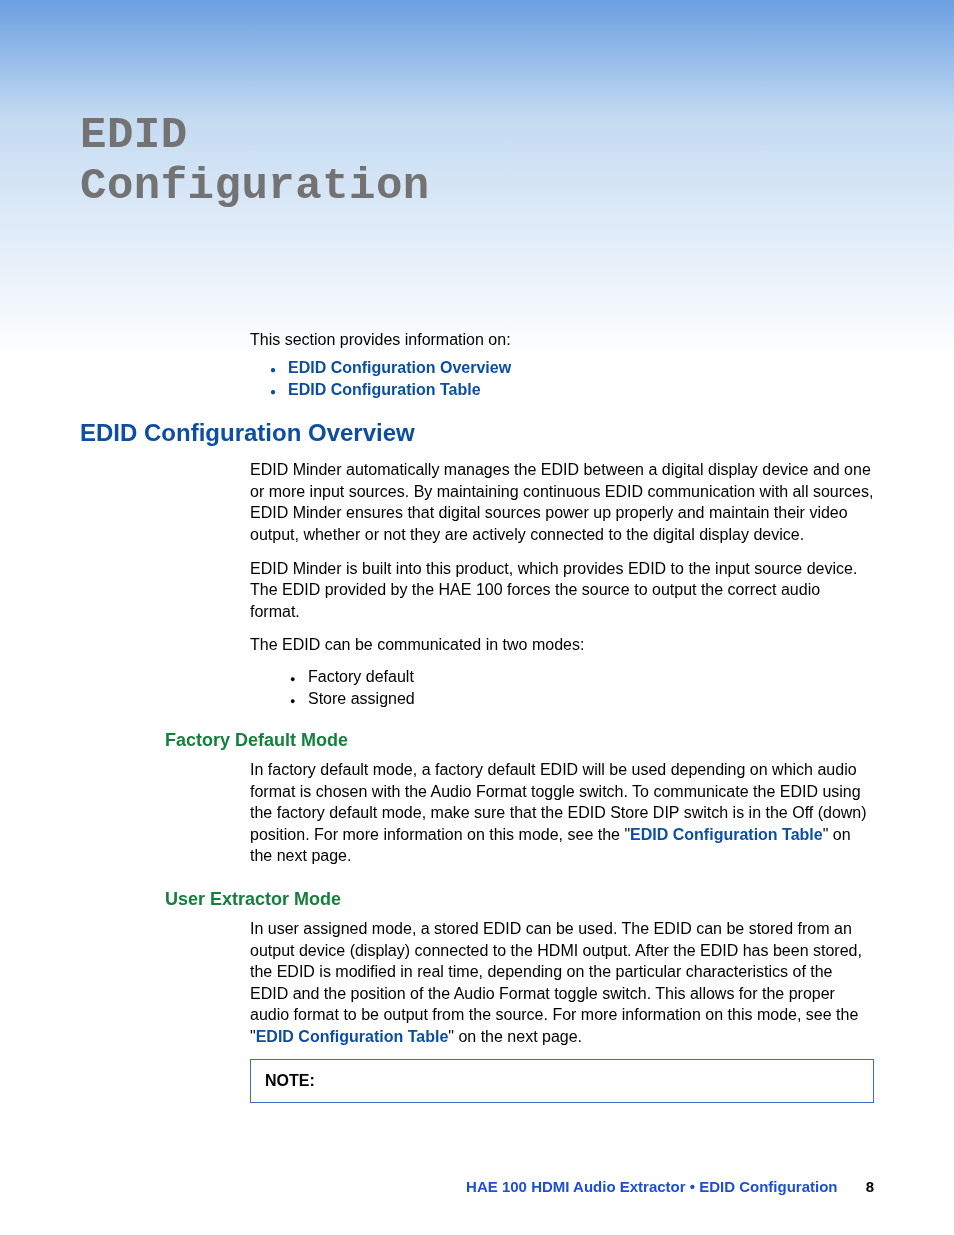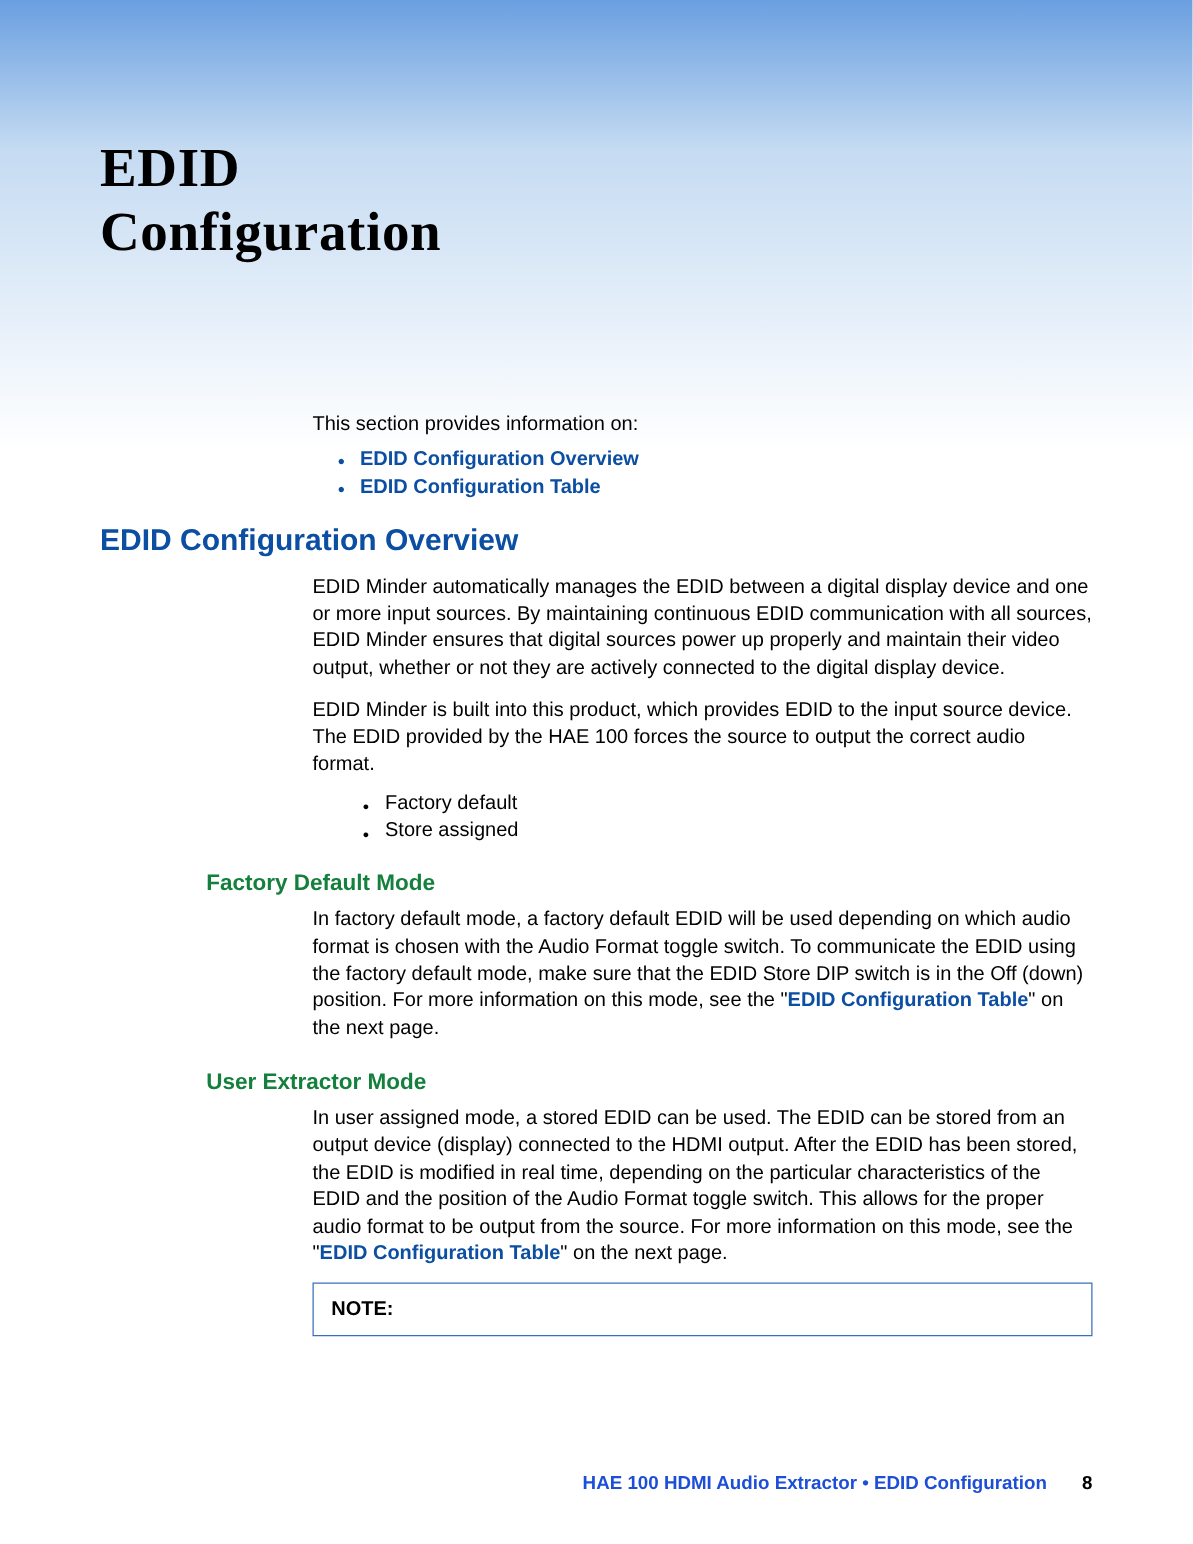--- a/index.html
+++ b/index.html
@@ -11,26 +11,26 @@
     color: #000;
   }
   .page {
     padding: 110px 80px 60px 80px;
     height: 100%;
     position: relative;
   }
   h1.title {
     font-size: 44px;
     font-weight: 900;
-    color: #000000;
+    color: #737373;
     line-height: 1.15;
     letter-spacing: 0.5px;
     margin-bottom: 120px;
     white-space: pre-line;
-    font-family: Liberation Serif, serif;
+    font-family: Liberation Mono, monospace;
   }
   .intro-block {
     margin-left: 170px;
     margin-bottom: 18px;
   }
   .intro-text {
     font-size: 16px;
     margin-bottom: 10px;
   }
   ul.toc {
@@ -145,20 +145,21 @@
     <p class="intro-text">This section provides information on:</p>
     <ul class="toc">
       <li>EDID Configuration Overview</li>
       <li>EDID Configuration Table</li>
     </ul>
   </div>
 
   <h2 class="section">EDID Configuration Overview</h2>
   <p class="body-para">EDID Minder automatically manages the EDID between a digital display device and one or more input sources. By maintaining continuous EDID communication with all sources, EDID Minder ensures that digital sources power up properly and maintain their video output, whether or not they are actively connected to the digital display device.</p>
   <p class="body-para">EDID Minder is built into this product, which provides EDID to the input source device. The EDID provided by the HAE 100 forces the source to output the correct audio format.</p>
+  <p class="body-para">The EDID can be communicated in two modes:</p>
   <ul class="modes">
     <li>Factory default</li>
     <li>Store assigned</li>
   </ul>
 
   <h3 class="subsection">Factory Default Mode</h3>
   <p class="body-para">
     <span>In factory default mode, a factory default EDID will be used depending on which audio format is chosen with the Audio Format toggle switch. To communicate the EDID using the factory default mode, make sure that the EDID Store DIP switch is in the Off (down) position. For more information on this mode, see the "</span><span class="link-inline">EDID Configuration Table</span><span>" on the next page.</span>
   </p>
 

